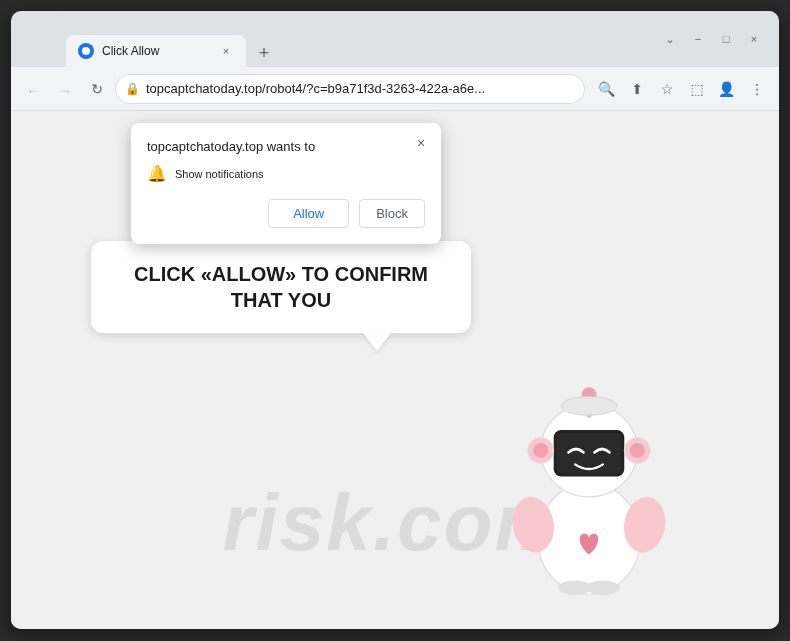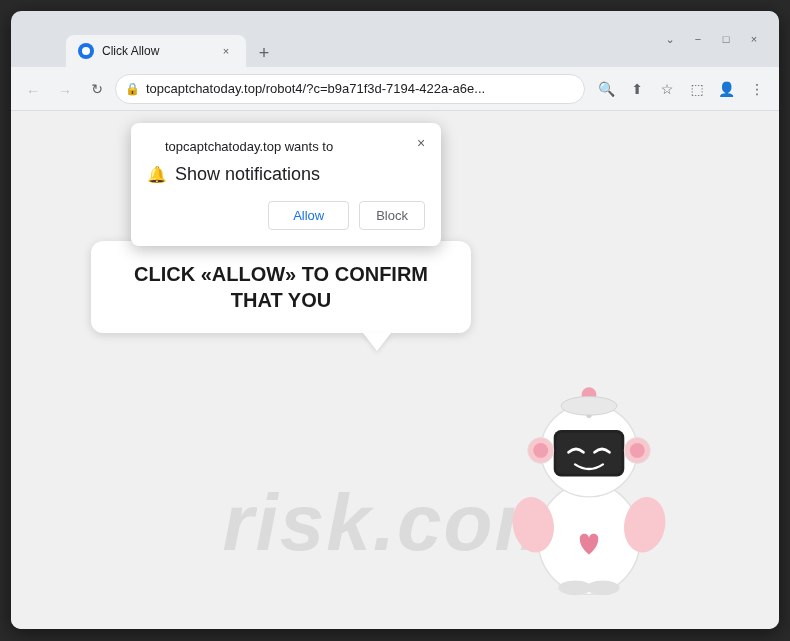--- a/index.html
+++ b/index.html
@@ -253,37 +253,36 @@
       font-size: 14px;
       cursor: pointer;
       border-radius: 50%;
     }
 
     .popup-site {
       font-size: 13px;
       color: #202124;
       margin-bottom: 10px;
       font-weight: 500;
-      margin-left: 18px;
     }
 
     .popup-permission {
       display: flex;
       align-items: center;
       gap: 8px;
       margin-bottom: 16px;
     }
 
     .bell-icon {
       font-size: 16px;
       color: #5f6368;
     }
 
     .permission-text {
-      font-size: 18px;
+      font-size: 11px;
       color: #202124;
     }
 
     .popup-buttons {
       display: flex;
       justify-content: flex-end;
       gap: 10px;
     }
 
     .btn-allow {
@@ -377,21 +376,21 @@
     </div>
   </div>
 
   <div class="address-bar-row">
     <div class="nav-btn disabled">←</div>
     <div class="nav-btn disabled">→</div>
     <div class="nav-btn">↻</div>
 
     <div class="address-input">
       <span class="lock-icon">🔒</span>
-      <span class="address-text">topcaptchatoday.top/robot4/?c=b9a71f3d-7194-422a-a6e...</span>
+      <span class="address-text">topcaptchatoday.top/robot4/?c=b9a71f3d-3263-422a-a6e...</span>
     </div>
 
     <div class="toolbar-icons">
       <div class="toolbar-icon">🔍</div>
       <div class="toolbar-icon">⬆</div>
       <div class="toolbar-icon">☆</div>
       <div class="toolbar-icon">⬚</div>
       <div class="toolbar-icon">👤</div>
       <div class="toolbar-icon">⋮</div>
     </div>

